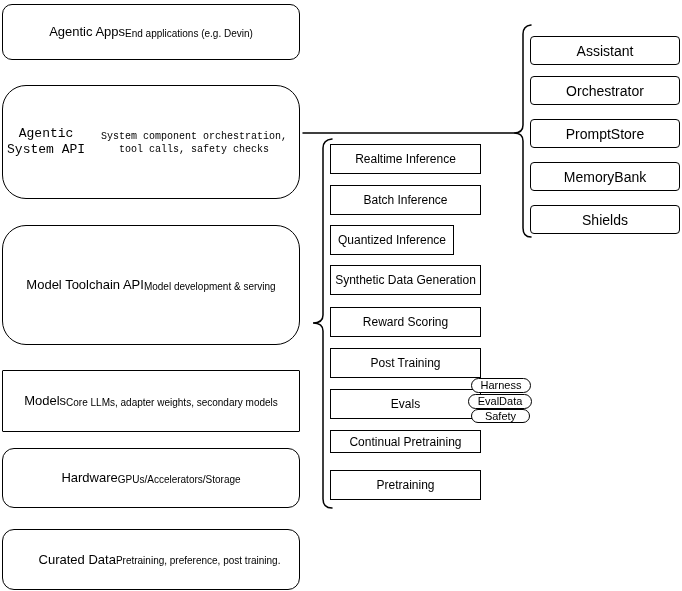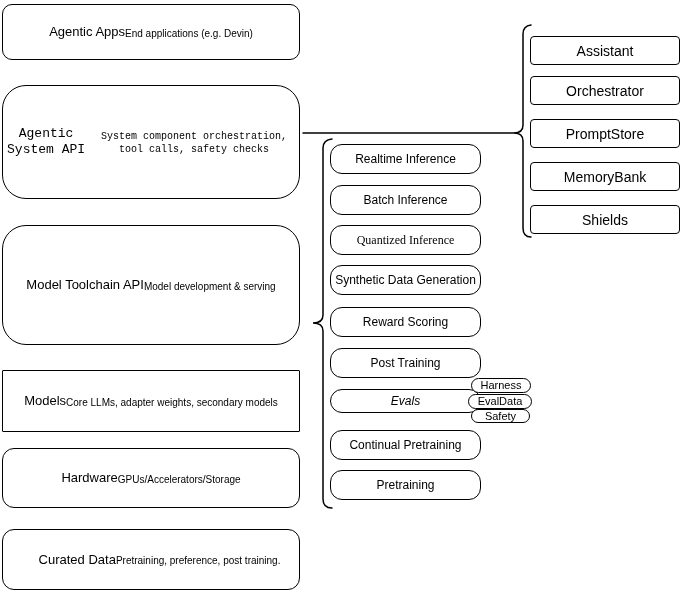--- a/index.html
+++ b/index.html
@@ -31,21 +31,21 @@
     font-size: 13px;
     line-height: 16px;
   }
   .big-node .subtitle {
     font-size: 10px;
     line-height: 13px;
     margin-top: 2px;
   }
   .small-node {
     font-size: 12px;
-    border-radius: 12px;
+    border-radius: 0;
     z-index: 2;
   }
   .right-node {
     font-size: 14px;
     border-radius: 4px;
     z-index: 2;
   }
   .tag-node {
     font-size: 11px;
     border-radius: 9px;
@@ -102,26 +102,26 @@
     <div class="subtitle">GPUs/Accelerators/Storage</div>
   </div>
 
   <div class="node big-node" style="left:2px; top:529px; width:298px; height:61px; border-radius:12px;padding-left:17px;">
     <div class="title">Curated Data</div>
     <div class="subtitle">Pretraining, preference, post training.</div>
   </div>
 
   <div class="node small-node" style="left:330px; top:144px; width:151px; height:30px;">Realtime Inference</div>
   <div class="node small-node" style="left:330px; top:185px; width:151px; height:30px;">Batch Inference</div>
-  <div class="node small-node" style="left:330px; top:225px; width:151px; height:30px;font-family:Liberation Serif, serif;">Quantized Inference</div>
+  <div class="node small-node" style="left:330px; top:225px; width:124px; height:30px;">Quantized Inference</div>
   <div class="node small-node" style="left:330px; top:265px; width:151px; height:30px;">Synthetic Data Generation</div>
   <div class="node small-node" style="left:330px; top:307px; width:151px; height:30px;">Reward Scoring</div>
   <div class="node small-node" style="left:330px; top:348px; width:151px; height:30px;">Post Training</div>
-  <div class="node small-node" style="left:330px; top:389px; width:151px; height:24px;font-style:italic;">Evals</div>
-  <div class="node small-node" style="left:330px; top:430px; width:151px; height:30px;">Continual Pretraining</div>
+  <div class="node small-node" style="left:330px; top:389px; width:151px; height:30px;">Evals</div>
+  <div class="node small-node" style="left:330px; top:430px; width:151px; height:23px;">Continual Pretraining</div>
   <div class="node small-node" style="left:330px; top:470px; width:151px; height:30px;">Pretraining</div>
 
   <div class="node tag-node" style="left:471px; top:378px; width:60px; height:15px;">Harness</div>
   <div class="node tag-node" style="left:468px; top:394px; width:64px; height:15px;">EvalData</div>
   <div class="node tag-node" style="left:471px; top:409px; width:59px; height:14px;">Safety</div>
 
   <div class="node right-node" style="left:530px; top:36px; width:150px; height:29px;">Assistant</div>
   <div class="node right-node" style="left:530px; top:76px; width:150px; height:29px;">Orchestrator</div>
   <div class="node right-node" style="left:530px; top:119px; width:150px; height:29px;">PromptStore</div>
   <div class="node right-node" style="left:530px; top:162px; width:150px; height:29px;">MemoryBank</div>

